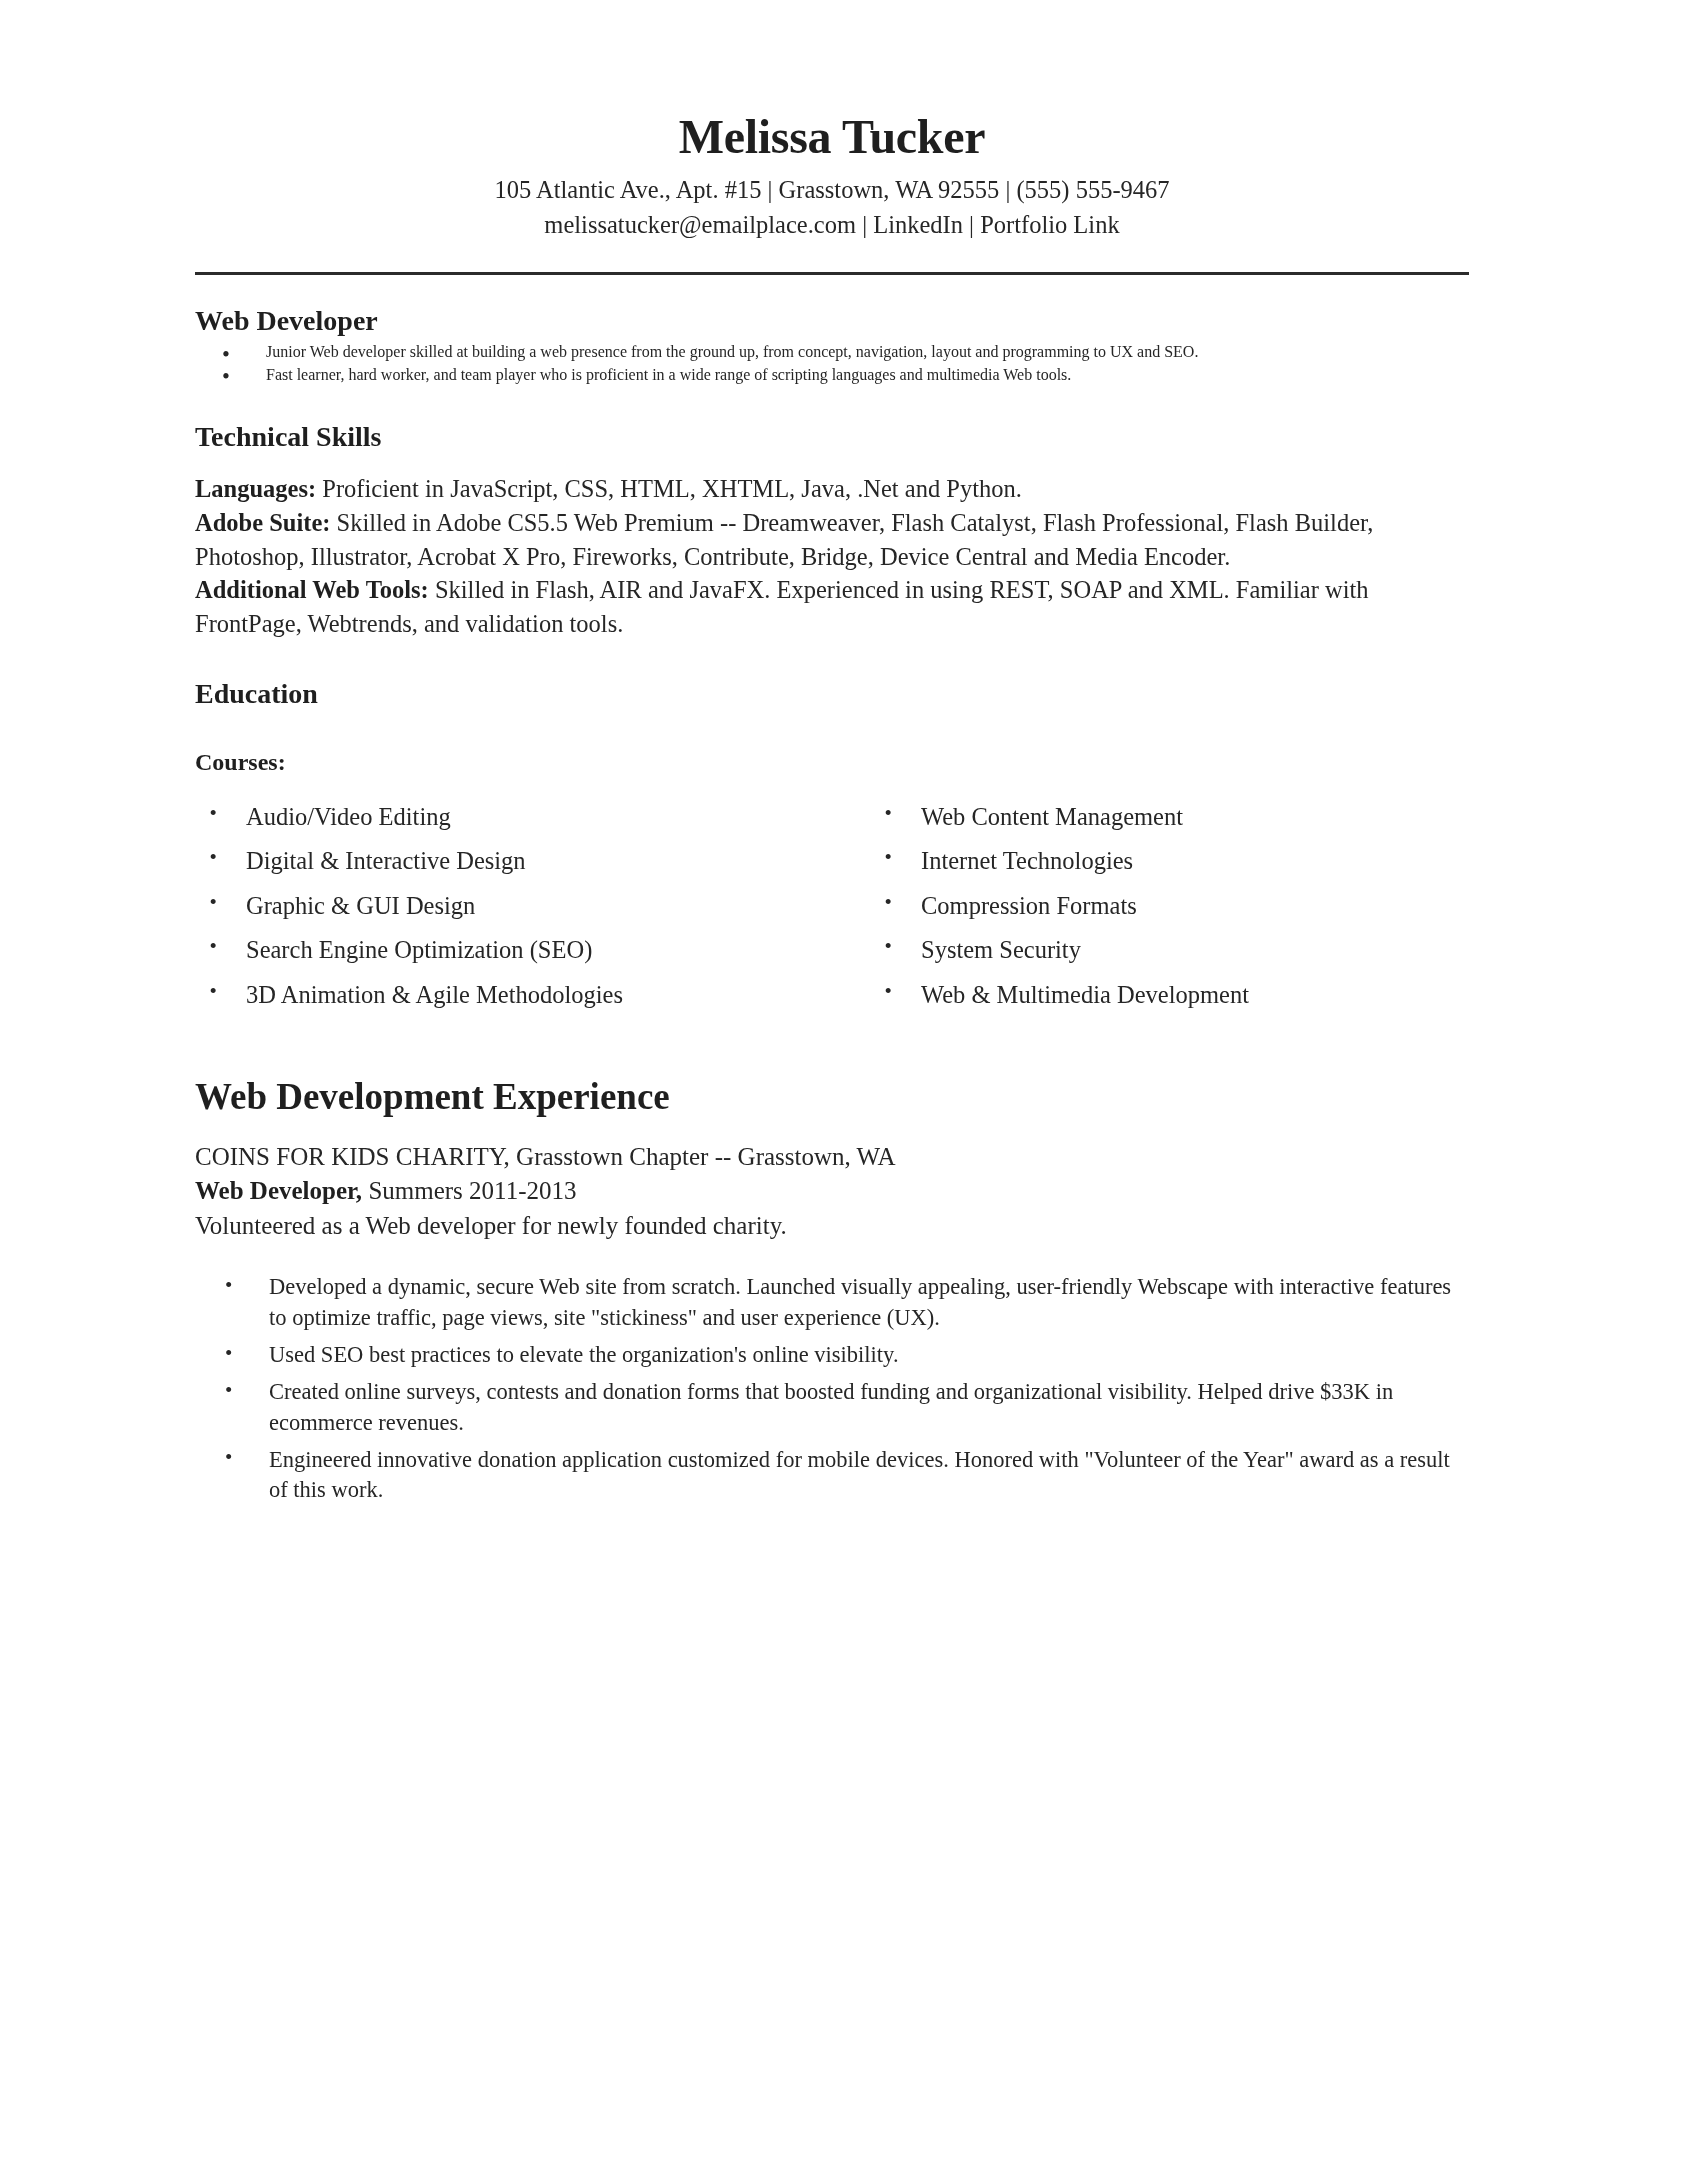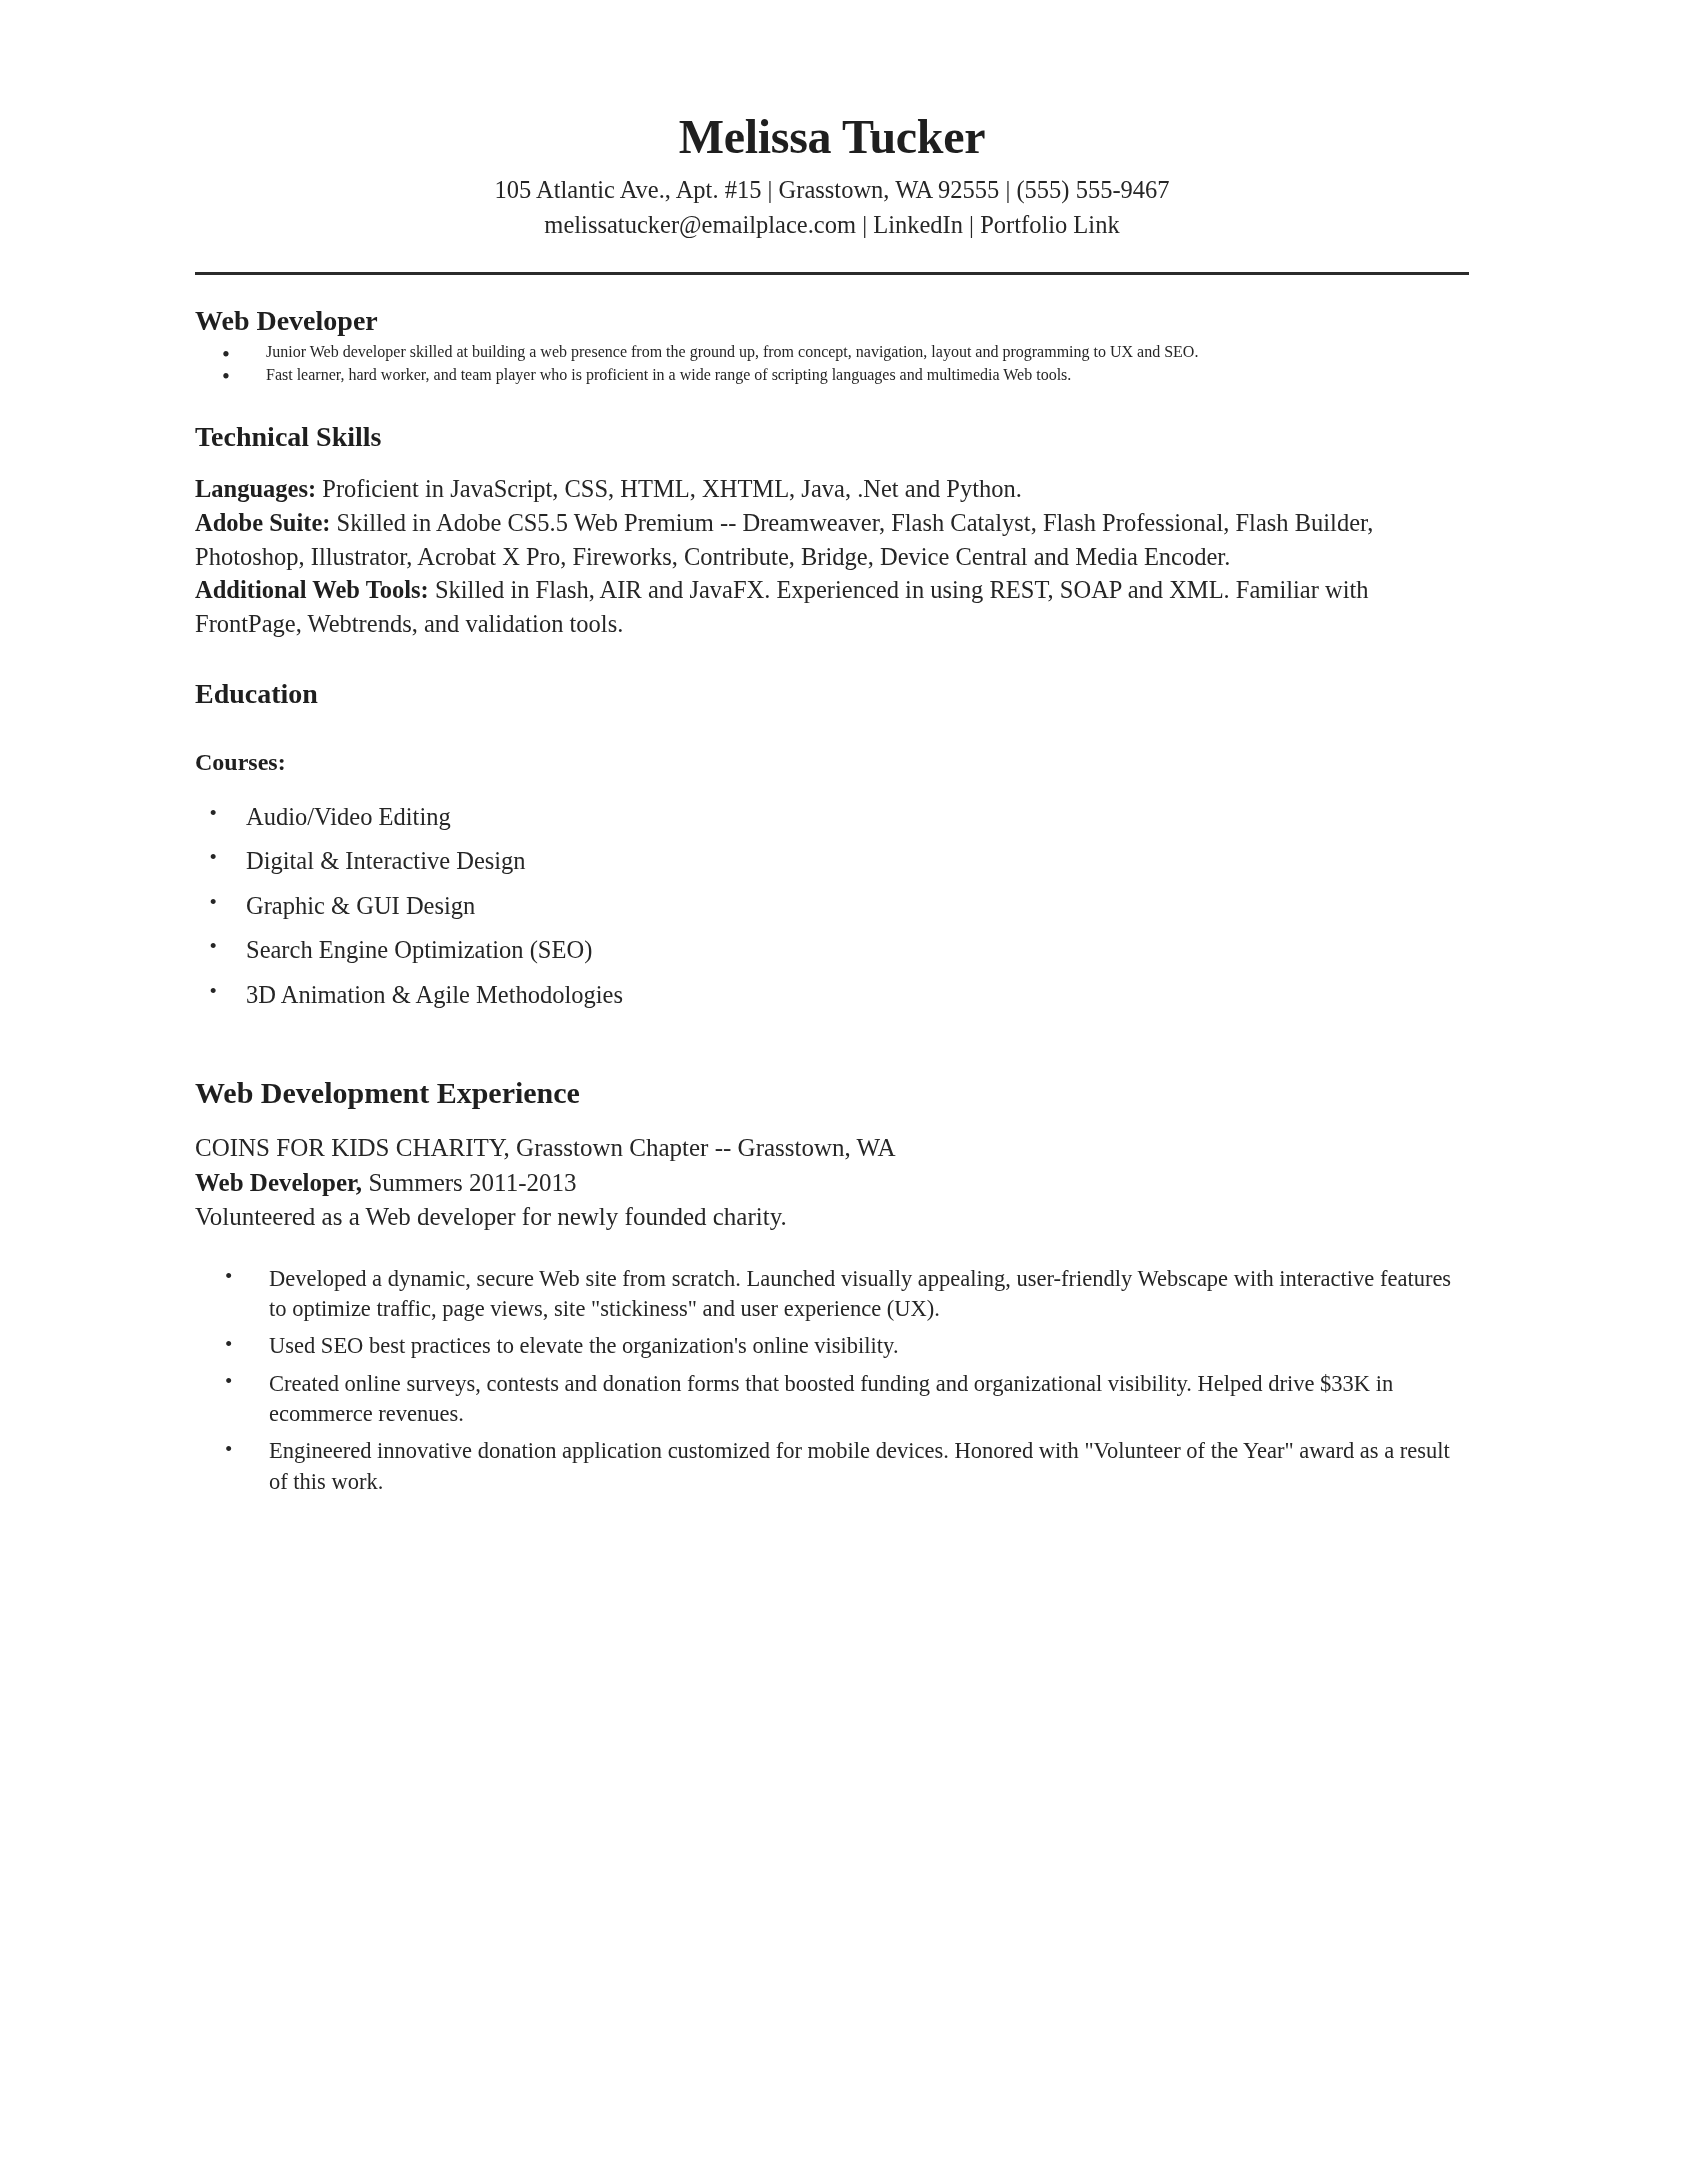--- a/index.html
+++ b/index.html
@@ -66,21 +66,21 @@
     font-size: 28px;
     font-weight: bold;
     color: #1f1f1f;
     margin: 0;
     line-height: 1.2;
   }
   .sec-web-developer  { margin-top: 29px; }
   .sec-technical      { margin-top: 35px; }
   .sec-education      { margin-top: 36px; }
   .sec-experience     { margin-top: 48px; }
-  .sec-experience .section-heading { font-size: 30px; }
+  .sec-experience .section-heading { font-size: 37px; }
 
   
   ul.bullets {
     list-style: none;
     margin: 4px 0 0 0;
     padding: 0;
   }
   ul.bullets > li {
     position: relative;
     padding-left: 71px;
@@ -224,20 +224,27 @@
 
       <div class="courses-label">Courses:</div>
 
       <div class="courses-grid">
         <ul class="course-col col-left">
           <li>Audio/Video Editing</li>
           <li>Digital &amp; Interactive Design</li>
           <li>Graphic &amp; GUI Design</li>
           <li>Search Engine Optimization (SEO)</li>
           <li>3D Animation &amp; Agile Methodologies</li>
+        </ul>
+        <ul class="course-col col-right">
+          <li>Web Content Management</li>
+          <li>Internet Technologies</li>
+          <li>Compression Formats</li>
+          <li>System Security</li>
+          <li>Web &amp; Multimedia Development</li>
         </ul>
       </div>
     </div>
 
     <div class="section sec-experience">
       <h2 class="section-heading">Web Development Experience</h2>
       <div class="exp-body">
         <p>COINS FOR KIDS CHARITY, Grasstown Chapter -- Grasstown, WA</p>
         <p class="exp-role"><b>Web Developer,</b><span> Summers 2011-2013</span></p>
         <p>Volunteered as a Web developer for newly founded charity.</p>

